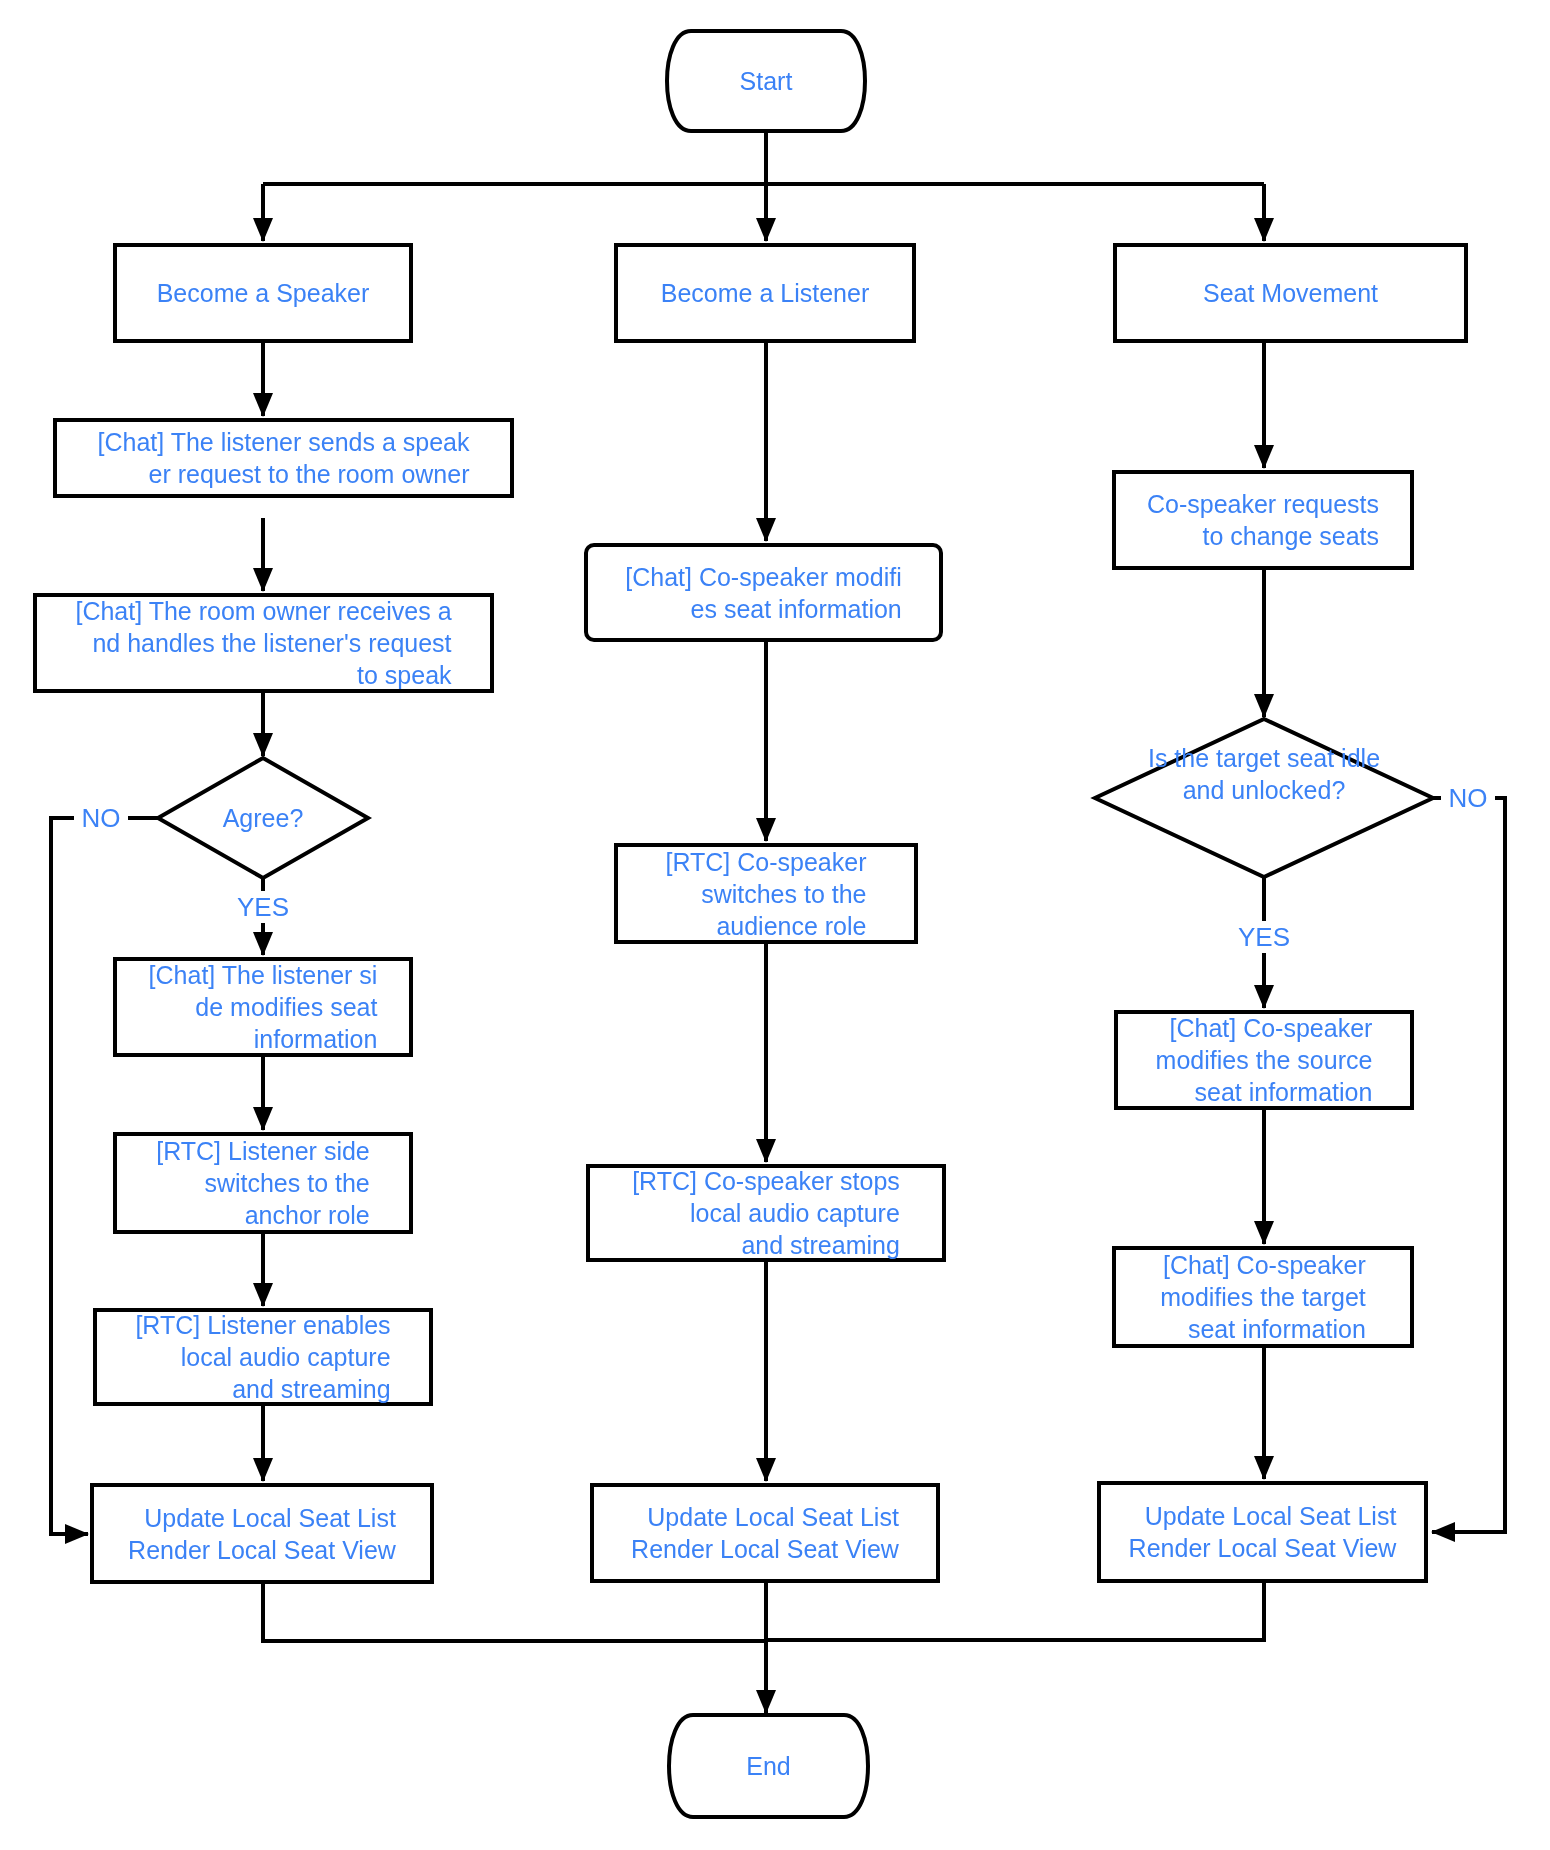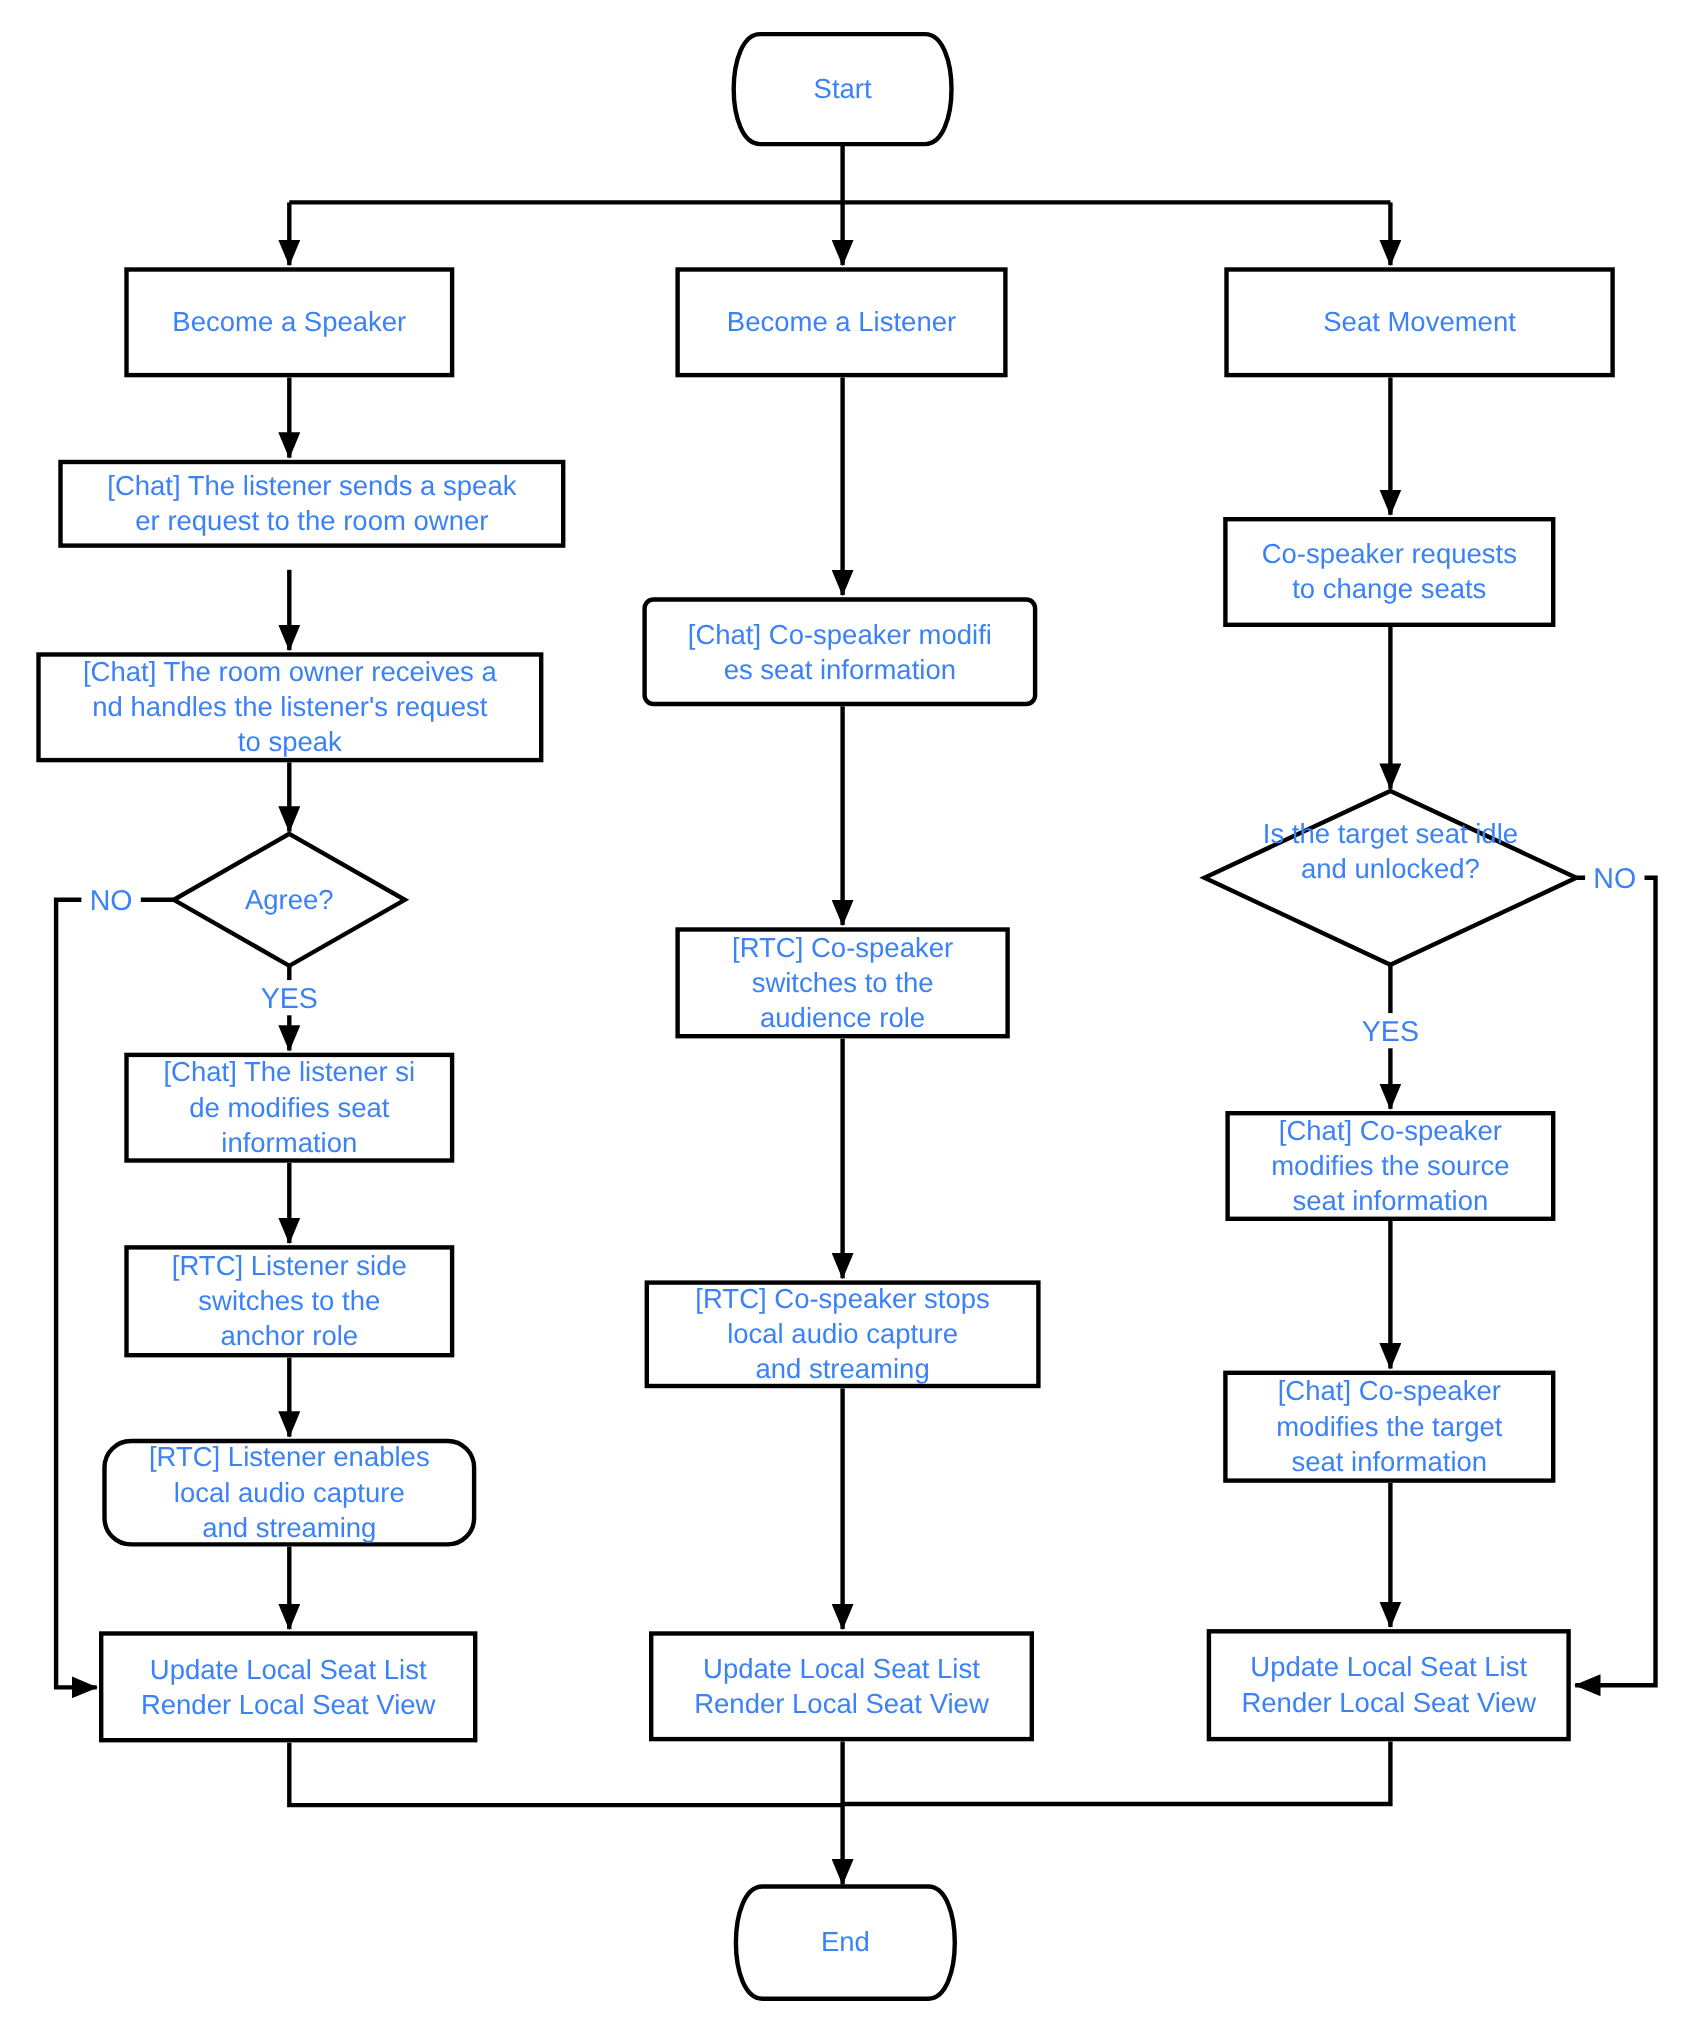--- a/index.html
+++ b/index.html
@@ -31,20 +31,21 @@
     font-size: 25px;
     line-height: 32px;
     color: #3b82f6;
     box-sizing: border-box;
   }
   .node {
     background: #ffffff;
     border: 4px solid #000000;
     z-index: 2;
     padding: 2px 6px;
+    text-align: right;
   }
   .ghost-label {
     background: transparent;
     border: none;
     z-index: 2;
   }
   .edge-label {
     background: #ffffff;
     z-index: 2;
     font-size: 26px;
@@ -118,21 +119,21 @@
 to speak</div>
   <div class="ghost-label" style="left:163px; top:798px; width:200px; height:40px;">Agree?</div>
   <div class="edge-label" style="left:74px; top:802px; width:54px; height:32px;">NO</div>
   <div class="edge-label" style="left:231px; top:891px; width:64px; height:32px;">YES</div>
   <div class="node" style="left:113px; top:957px; width:300px; height:100px;">[Chat] The listener si
 de modifies seat
 information</div>
   <div class="node" style="left:113px; top:1132px; width:300px; height:102px;">[RTC] Listener side
 switches to the
 anchor role</div>
-  <div class="node" style="left:93px; top:1308px; width:340px; height:98px;border-radius:26px;">[RTC] Listener enables
+  <div class="node" style="left:93px; top:1308px; width:340px; height:98px;">[RTC] Listener enables
 local audio capture
 and streaming</div>
   <div class="node" style="left:90px; top:1483px; width:344px; height:101px;">Update Local Seat List
 Render Local Seat View</div>
 
   <div class="node" style="left:584px; top:543px; width:359px; height:99px;border-radius:10px;">[Chat] Co-speaker modifi
 es seat information</div>
   <div class="node" style="left:614px; top:843px; width:304px; height:101px;">[RTC] Co-speaker
 switches to the
 audience role</div>

